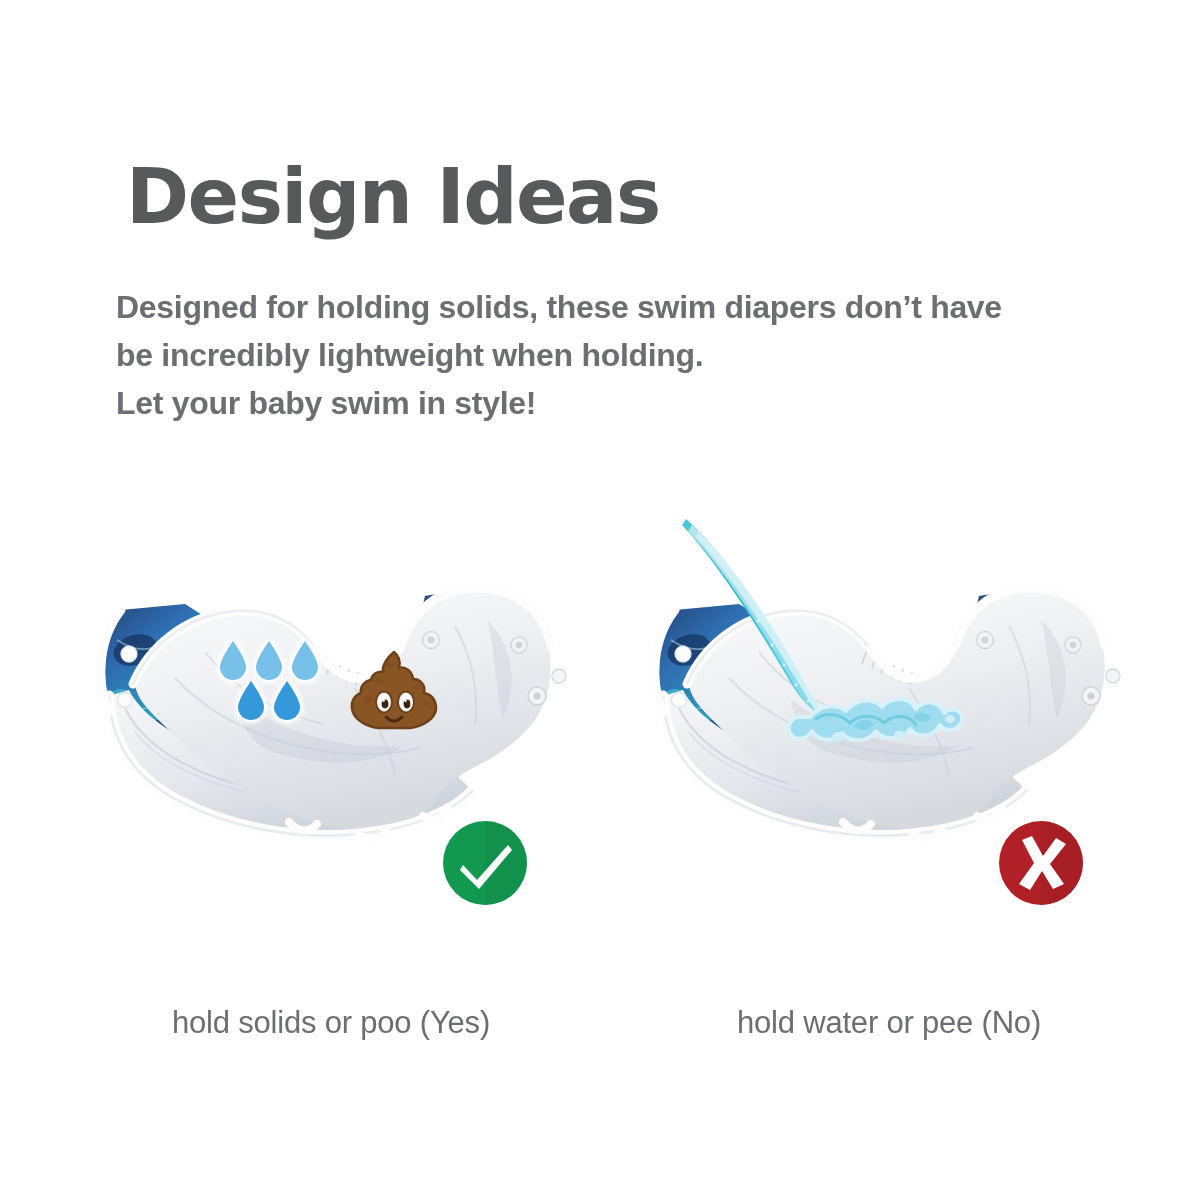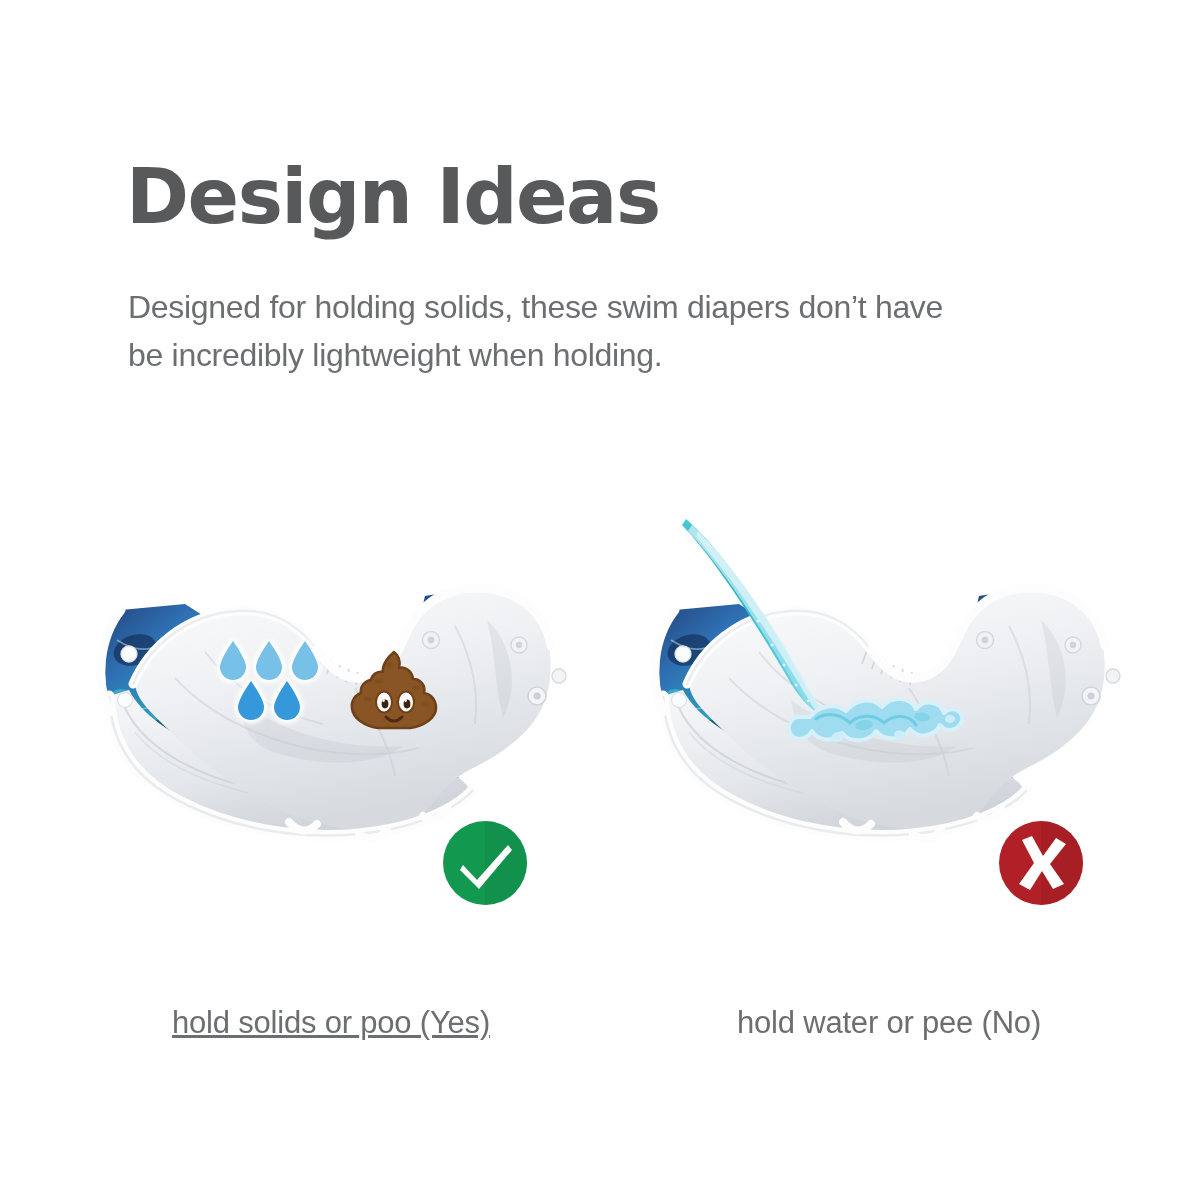--- a/index.html
+++ b/index.html
@@ -28,26 +28,26 @@
     font-size: 76px;
     font-weight: 700;
     letter-spacing: -1.5px;
     color: #58595b;
     line-height: 1.05;
     white-space: nowrap;
   }
 
   .body-copy {
     position: absolute;
-    left: 128px;
+    left: 116px;
     top: 283px;
     width: 1000px;
     font-family: "Liberation Sans", sans-serif;
     font-size: 32px;
-    font-weight: 400;
+    font-weight: 700;
     color: #6d6e71;
     line-height: 48px;
     letter-spacing: -0.3px;
   }
   .body-copy .ln { display: block; white-space: nowrap; }
 
   
   .panel {
     position: absolute;
     top: 500px;
@@ -62,21 +62,21 @@
     top: 1005px;
     width: 560px;
     text-align: center;
     font-family: "Liberation Sans", sans-serif;
     font-size: 31px;
     font-weight: 300;
     color: #6d6e71;
     letter-spacing: -0.2px;
     white-space: nowrap;
   }
-  .caption-left  { left: 51px; text-decoration: underline; }
+  .caption-left  { left: 51px; }
   .caption-right { left: 609px; }
 
   
   .diaper-svg { position: absolute; left: 0; top: 0; }
 
   
   .droplets {
     position: absolute;
     left: 218px;
     top: 640px;
@@ -131,20 +131,21 @@
 </head>
 <body>
 
 <div class="page">
 
   <h1 class="title">Design Ideas</h1>
 
   <div class="body-copy">
     <span class="ln">Designed for holding solids, these swim diapers don’t have</span>
     <span class="ln">be incredibly lightweight when holding.</span>
+    <span class="ln">Let your baby swim in style!</span>
   </div>
 
   <div class="panel panel-left">
     <svg class="diaper-svg" width="580" height="440" viewBox="0 0 580 440">
       <defs>
         <linearGradient id="fabL" x1="0" y1="0" x2="0.35" y2="1">
           <stop offset="0%" stop-color="#fbfcfd"></stop>
           <stop offset="45%" stop-color="#eef0f3"></stop>
           <stop offset="100%" stop-color="#d6dadf"></stop>
         </linearGradient>

